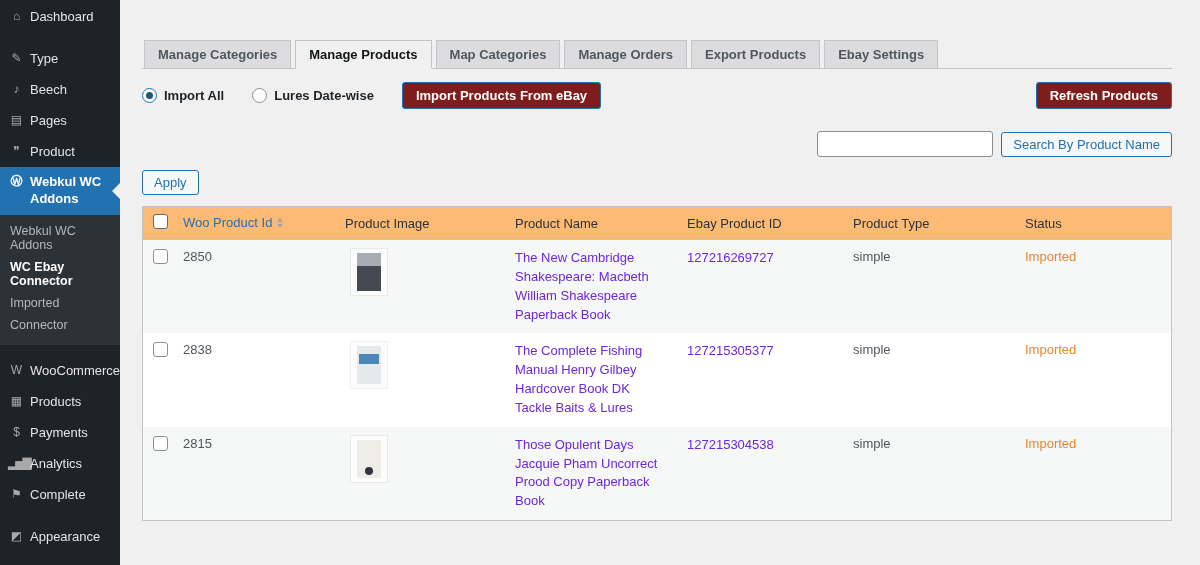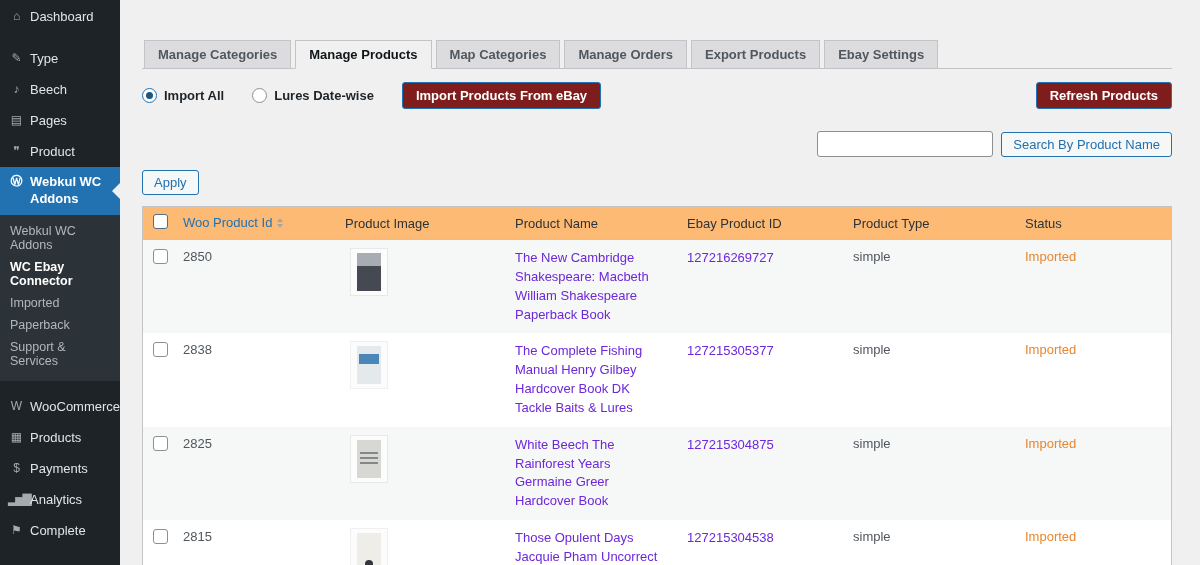--- a/index.html
+++ b/index.html
@@ -122,22 +122,21 @@
         <span>Product</span>
       </div>
       <div class="menu-item active">
         <span class="mi-icon">Ⓦ</span>
         <span>Webkul WC Addons</span>
       </div>
       <div class="submenu">
         <div class="submenu-item">Webkul WC Addons</div>
         <div class="submenu-item current">WC Ebay Connector</div>
         <div class="submenu-item">Imported</div>
-        <div class="submenu-item">Paperback</div>
-        <div class="submenu-item">Support &amp; Services</div>
+        <div class="submenu-item">Connector</div>
       </div>
       <div class="menu-item gap">
         <span class="mi-icon">W</span>
         <span>WooCommerce</span>
       </div>
       <div class="menu-item">
         <span class="mi-icon">▦</span>
         <span>Products</span>
       </div>
       <div class="menu-item">
@@ -228,35 +227,20 @@
                   </div>
                 </div>
               </td>
               <td class="col-name"><a class="link">The Complete Fishing Manual Henry Gilbey Hardcover Book DK Tackle Baits &amp; Lures</a></td>
               <td class="col-ebay"><span class="link">127215305377</span></td>
               <td class="col-type">simple</td>
               <td><span class="status-imported">Imported</span></td>
             </tr>
             <tr>
               <td class="col-cb"><span class="checkbox"></span></td>
-              <td class="col-id">2825</td>
-              <td class="col-img">
-                <div class="thumb">
-                  <div class="book" style="background: rgb(215, 216, 212);">
-                    <span style="left: 3px; right: 3px; top: 32%; height: 15px; background: repeating-linear-gradient(rgb(133, 136, 139) 0px, rgb(133, 136, 139) 2px, transparent 2px, transparent 5px);"></span>
-                  </div>
-                </div>
-              </td>
-              <td class="col-name"><a class="link">White Beech The Rainforest Years Germaine Greer Hardcover Book</a></td>
-              <td class="col-ebay"><span class="link">127215304875</span></td>
-              <td class="col-type">simple</td>
-              <td><span class="status-imported">Imported</span></td>
-            </tr>
-            <tr>
-              <td class="col-cb"><span class="checkbox"></span></td>
               <td class="col-id">2815</td>
               <td class="col-img">
                 <div class="thumb">
                   <div class="book" style="background: rgb(239, 237, 231);">
                     <span style="left: 50%; bottom: 3px; width: 8px; height: 8px; border-radius: 50%; transform: translateX(-50%); background: rgb(51, 52, 58);"></span>
                   </div>
                 </div>
               </td>
               <td class="col-name"><a class="link">Those Opulent Days Jacquie Pham Uncorrect Prood Copy Paperback Book</a></td>
               <td class="col-ebay"><span class="link">127215304538</span></td>

